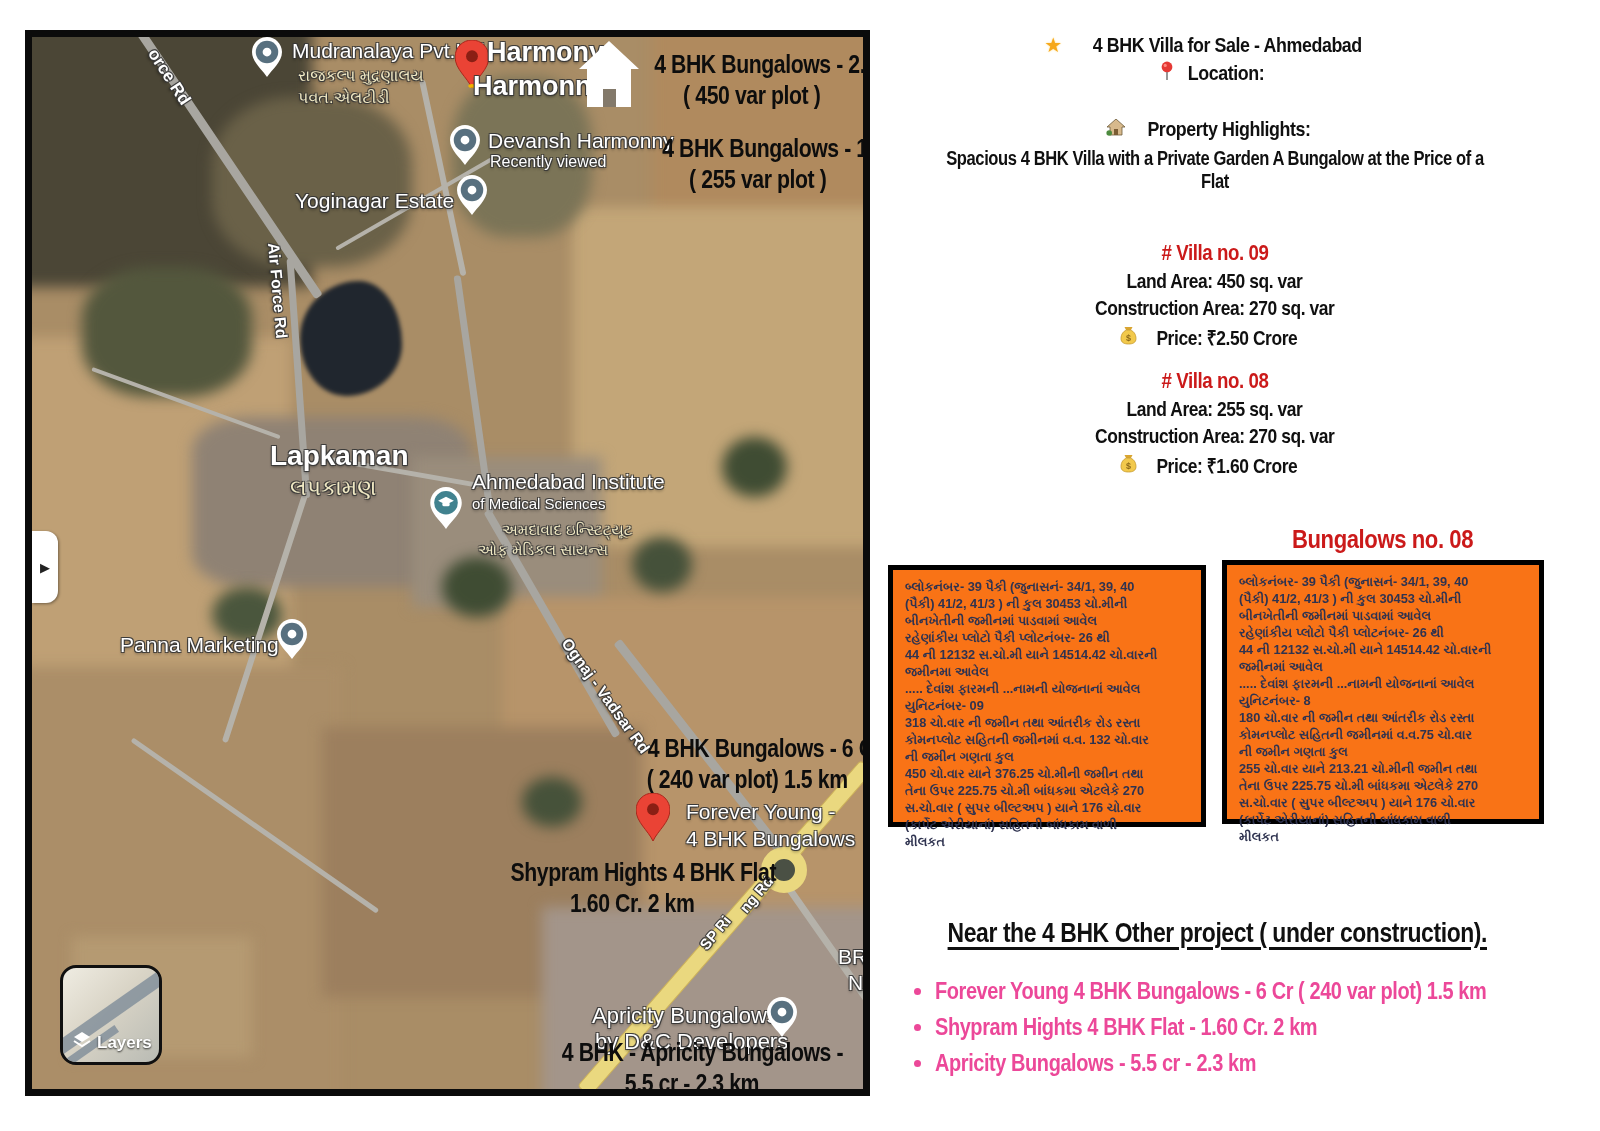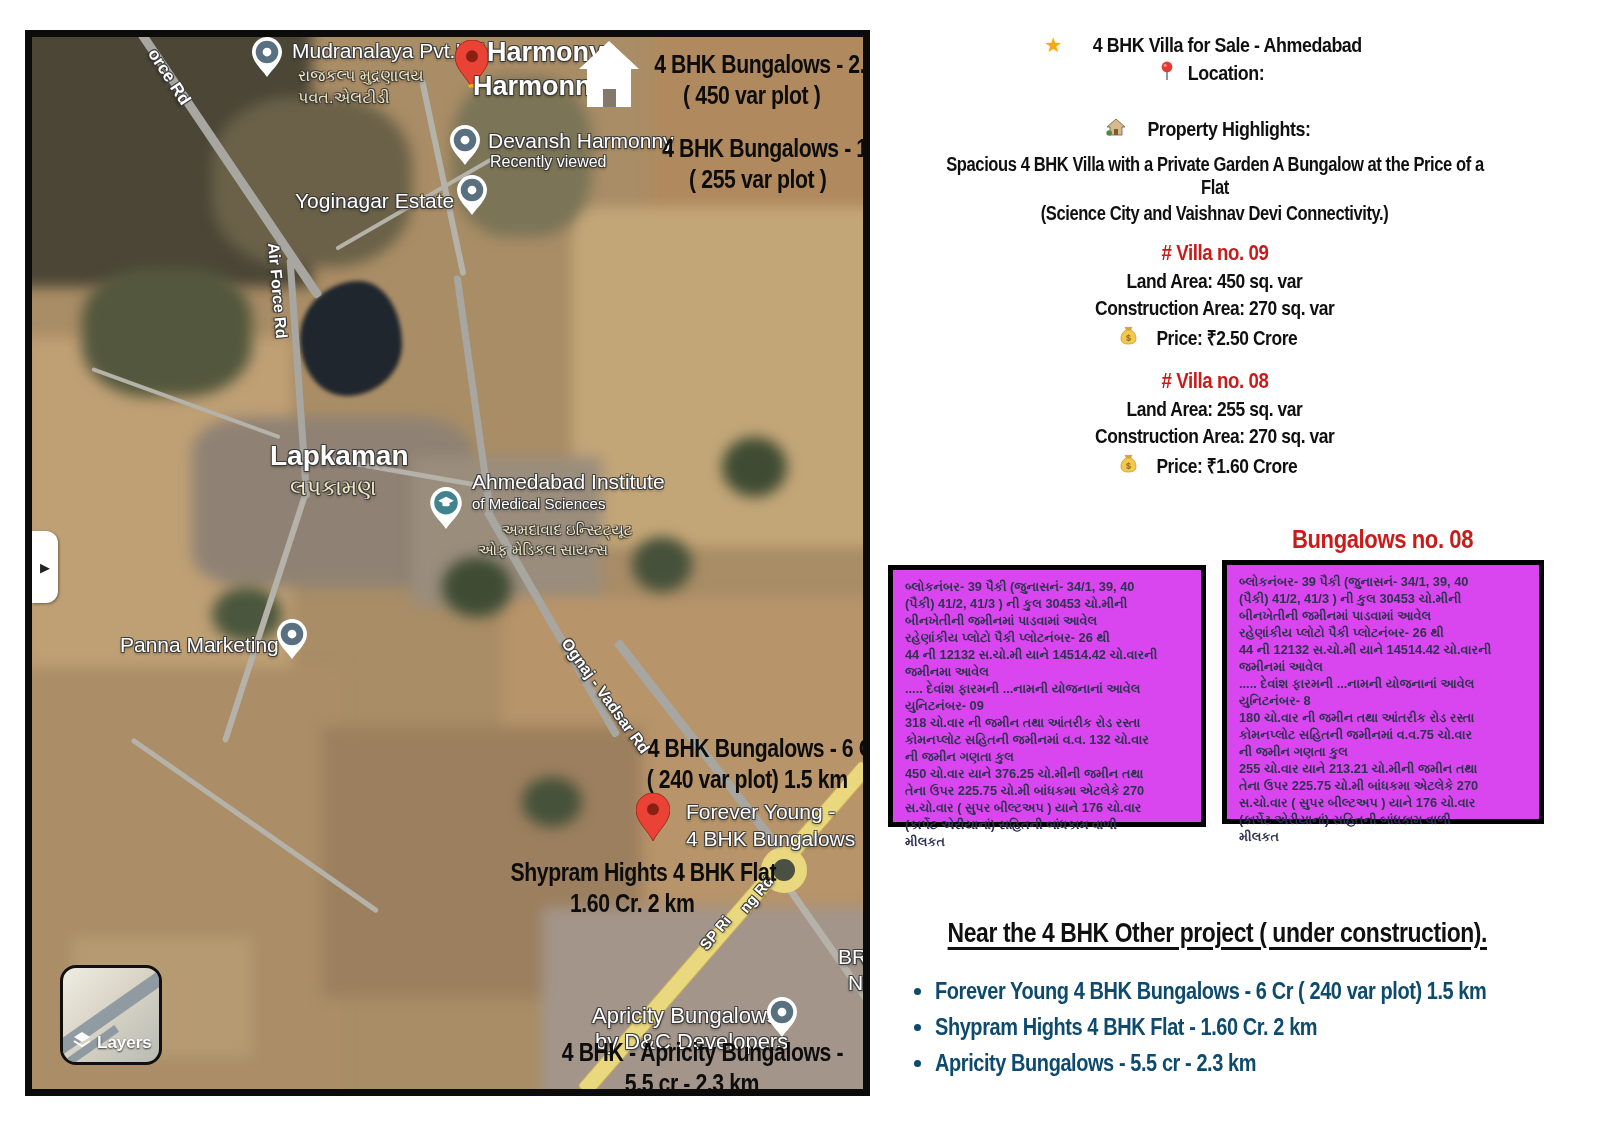--- a/index.html
+++ b/index.html
@@ -31,26 +31,26 @@
   #layers-btn .lbl{position:absolute;left:10px;bottom:8px;color:#fff;font-weight:700;font-size:17px;
       display:flex;align-items:center;gap:6px;text-shadow:0 1px 2px rgba(0,0,0,.8);}
   
   #side-tab{position:absolute;background:#fff;border-radius:0 12px 12px 0;display:flex;align-items:center;
       justify-content:center;color:#222;font-size:13px;cursor:pointer;box-shadow:1px 1px 3px rgba(0,0,0,.4);}
   
   .ptxt{color:#101010;font-weight:800;}
   .red{color:#cb1a1a;}
   .center{text-align:center;}
   .iconline{display:flex;align-items:center;justify-content:center;gap:7px;}
-  .gujbox{position:absolute;border:5px solid #000;background:#d946ef;box-sizing:border-box;
+  .gujbox{position:absolute;border:5px solid #000;background:#f97316;box-sizing:border-box;
       color:#2f3350;font-size:12.8px;line-height:1.33;font-weight:600;padding:8px 10px 20px 12px;}
   .preline{white-space:pre-line;}
   .underl{text-decoration:underline;text-decoration-thickness:2.5px;text-underline-offset:5px;}
   ul.nearby{margin:0;padding-left:30px;}
-  ul.nearby li{margin-bottom:9px;font-size:23.5px;font-weight:800;color:#0c4a6e;}
+  ul.nearby li{margin-bottom:9px;font-size:23.5px;font-weight:800;color:#ec4899;}
   .star{color:#f6a81c;font-size:20px;text-shadow:0 0 2px #ffd879;}
 </style>
 </head>
 <body>
 
 <div id="stage">
 
   <div id="map" class="abs">
 
     <div class="patch" style="left:-20px;top:-20px;width:300px;height:270px;background:#4b4636;"></div>
@@ -252,25 +252,22 @@
     <div class="iconline" style="margin-top:32px;">
       <span>
         <svg width="20" height="17" viewBox="0 0 20 17">
             <path d="M10 0 L19 8 H16 V16 H4 V8 H1 Z" fill="#d7b98c" stroke="#6d5a3a" stroke-width="0.8"></path>
             <rect x="8" y="10" width="4" height="6" fill="#7a5c33"></rect>
             <circle cx="3.2" cy="14" r="2.8" fill="#4d8b3f"></circle>
           </svg>
       </span>
       <span class="ptxt cx" style="font-size:21px;">Property Highlights:</span>
     </div>
-    <div class="ptxt" style="margin-top:12px;font-size:19.5px;">
+    <div class="ptxt" style="margin-top:6px;font-size:19.5px;">
       <span class="cx">Spacious 4 BHK Villa with a Private Garden A Bungalow at the Price of a Flat</span>
-    </div>
-    <div class="ptxt" style="margin-top:3px;font-size:19.5px;">
-      <span class="cx">(Science City and Vaishnav Devi Connectivity.)</span>
     </div>
   </div>
 
   <div class="abs center" style="left:935px;top:240px;width:560px;">
     <div class="ptxt red" style="font-size:22px;"><span class="cx"># Villa no. 09</span></div>
     <div class="ptxt" style="font-size:20.5px;margin-top:3px;"><span class="cx">Land Area: 450 sq. var</span></div>
     <div class="ptxt" style="font-size:20.5px;margin-top:3px;"><span class="cx">Construction Area: 270 sq. var</span></div>
     <div class="iconline" style="margin-top:3px;">
       <span>
         <svg width="17" height="19" viewBox="0 0 17 19">

